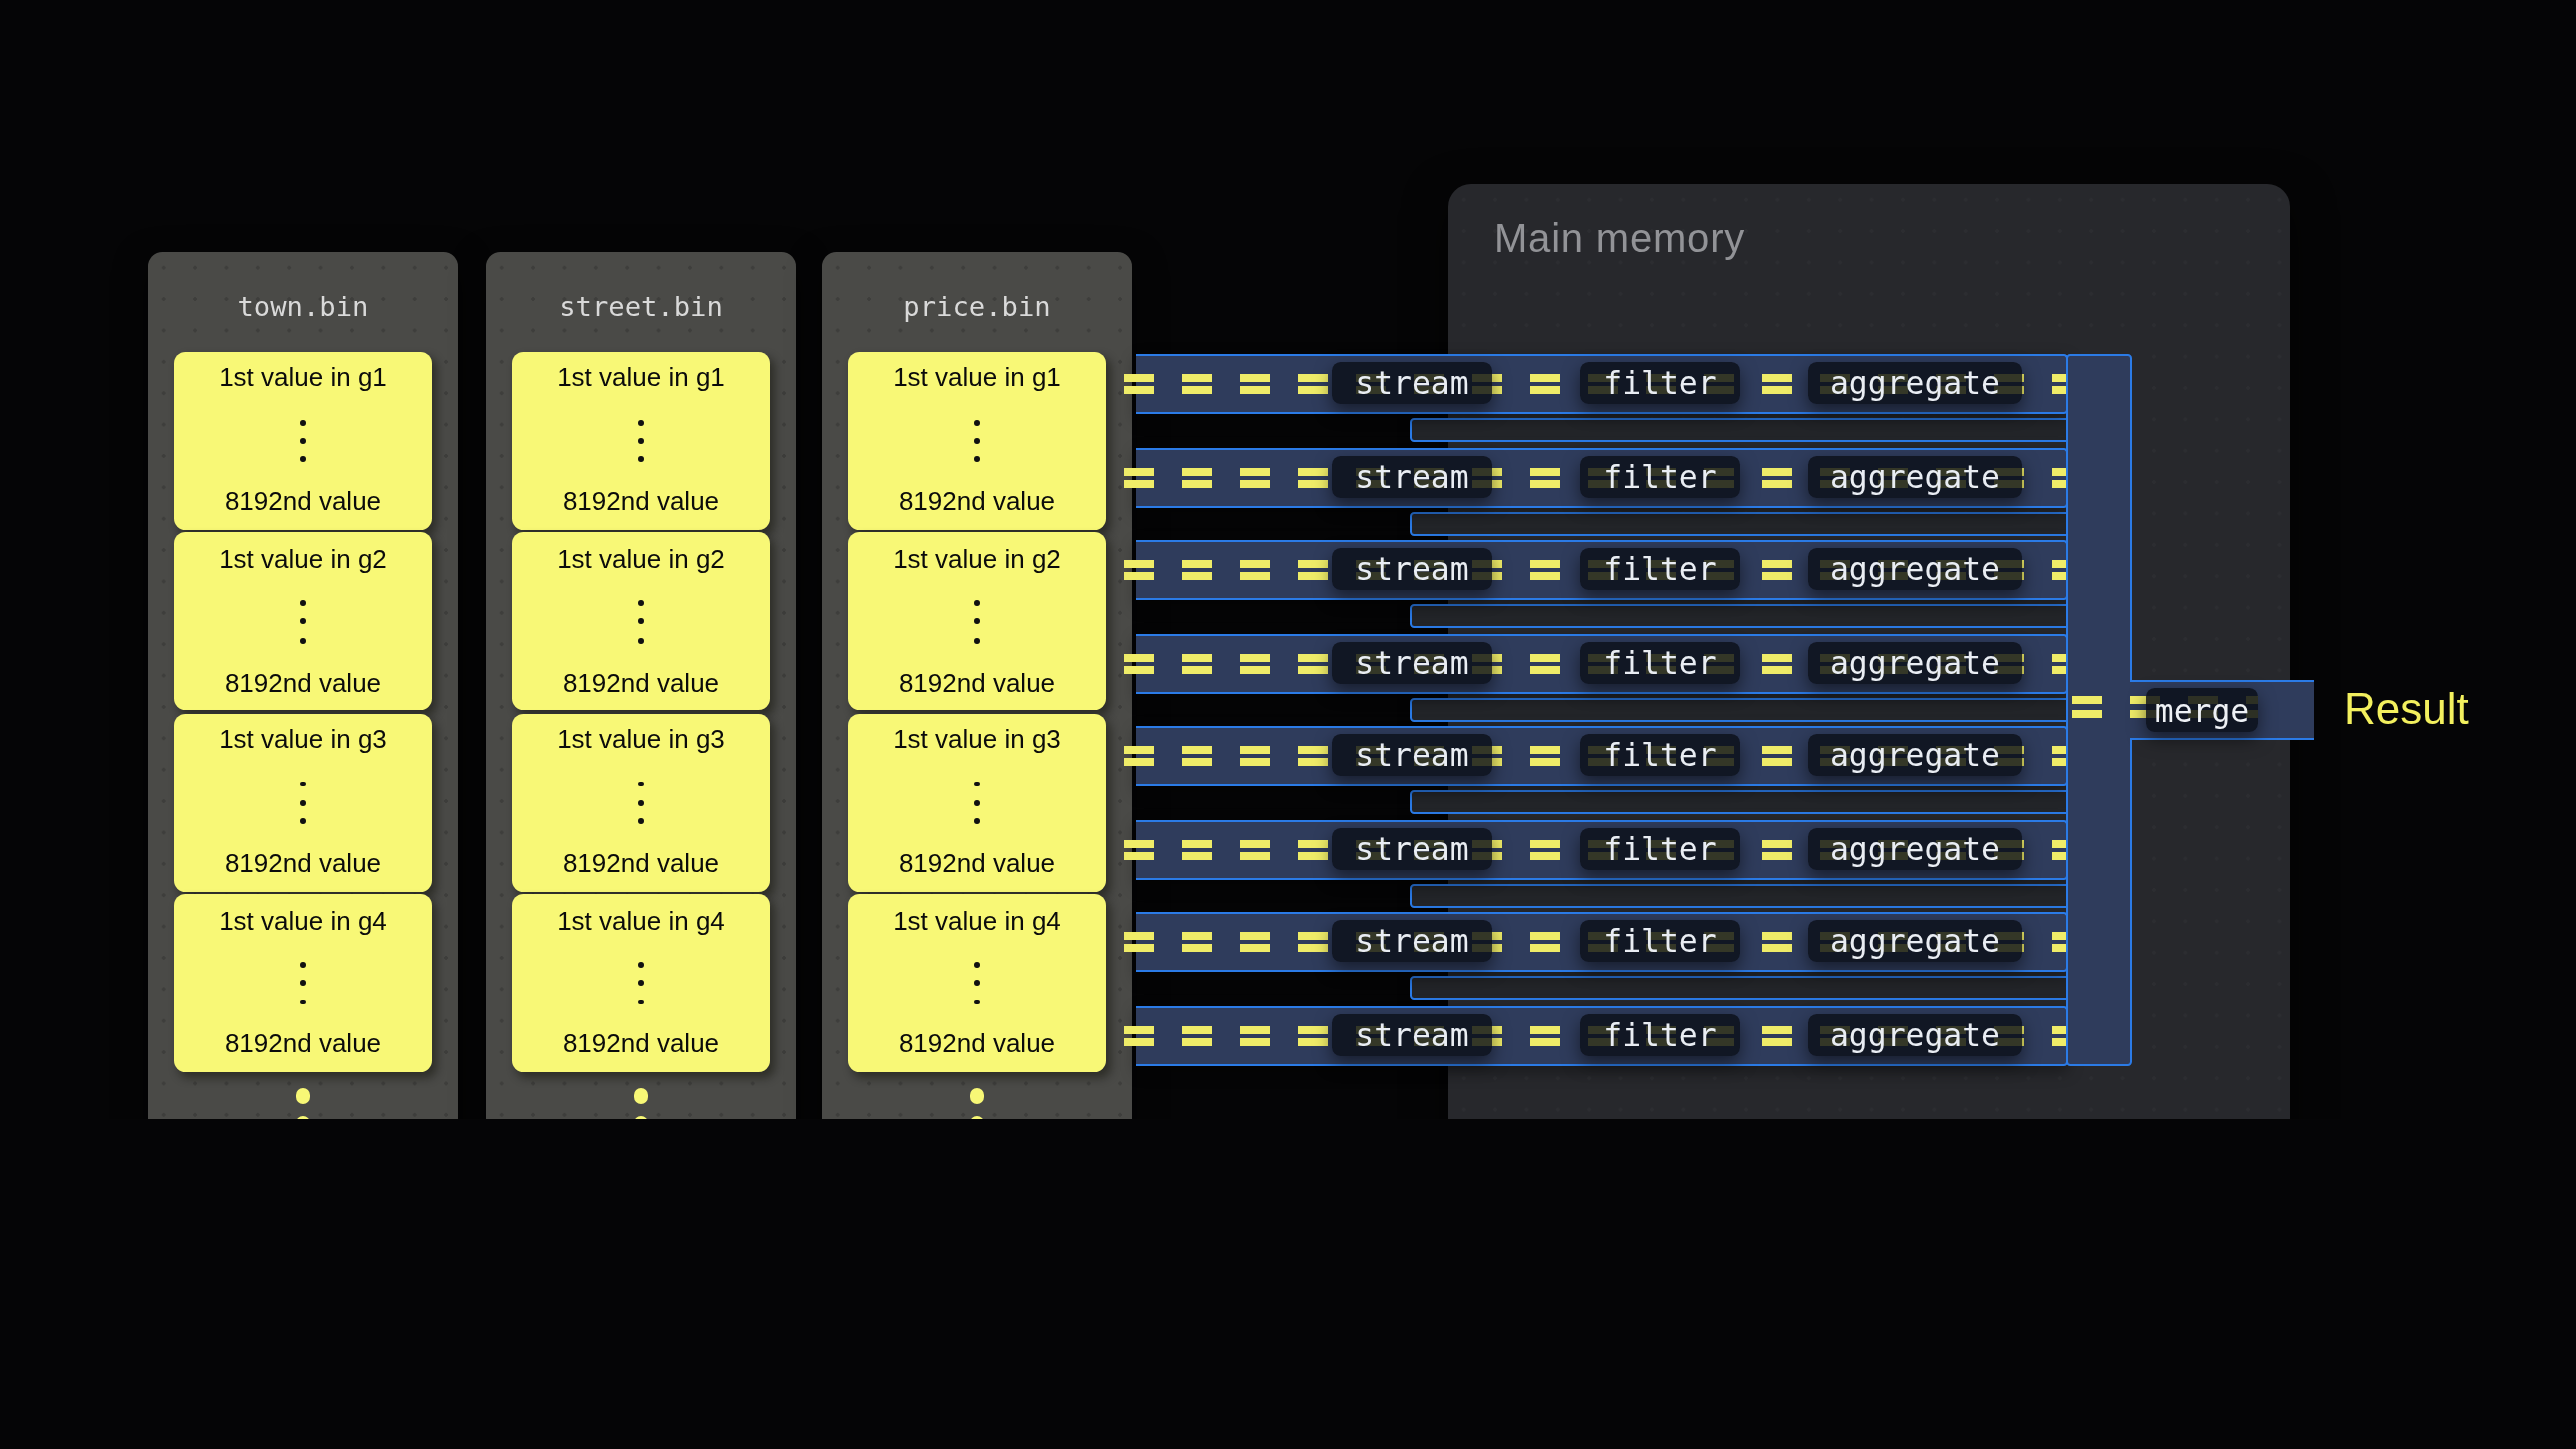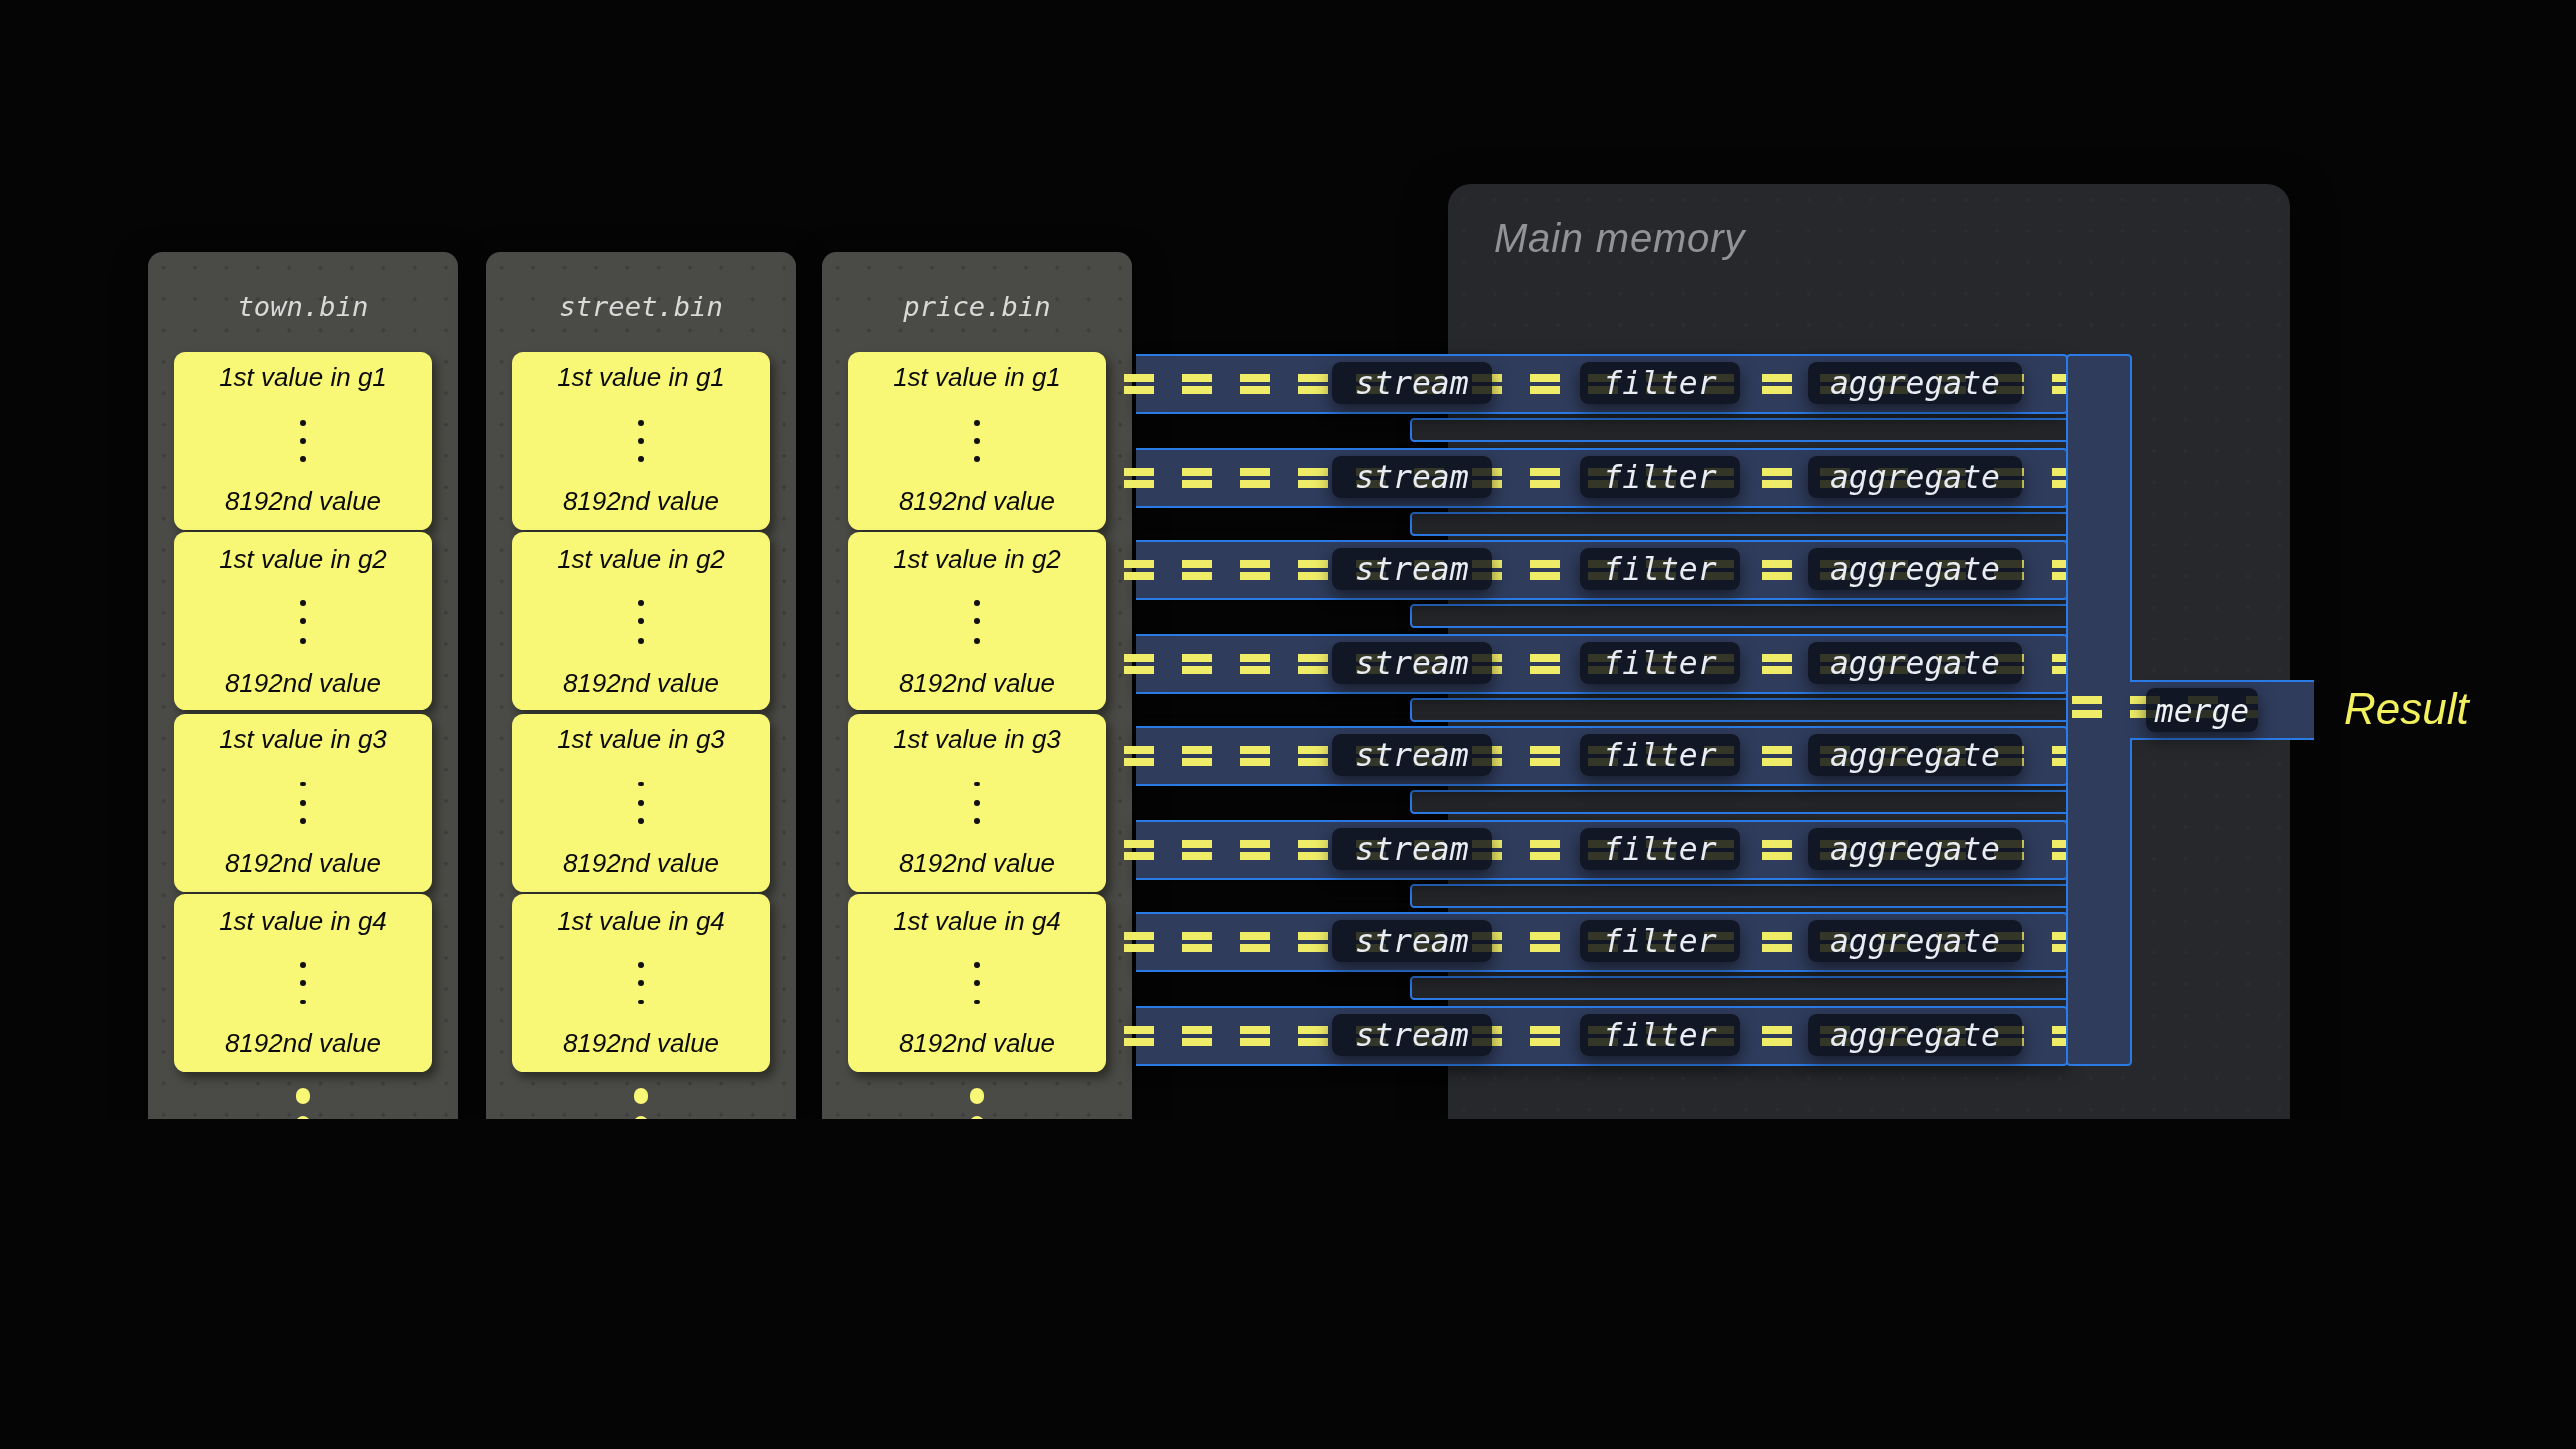--- a/index.html
+++ b/index.html
@@ -1,16 +1,16 @@
 <!DOCTYPE html>
 <html style="--accent-blue: #2b7be7; --lane-fill: #2f3c5c; --dash-yellow: #efec68; --block-yellow: #f8f876; --card-gray: #4a4a47; --panel-gray: #27282c; --box-dark: #0d111b; --result-yellow: #f3f05e; --title-gray: #929397;font-size:11.4px"><head>
 <meta charset="utf-8">
 <style>
   html,body{margin:0;padding:0;background:#050506;}
-  .viewport{width:2576px;height:1119px;overflow:hidden;background:#0369a1;font-style:italic;}
+  .viewport{width:2576px;height:1119px;overflow:hidden;background:#0369a1;}
   .scaler{transform:scale(2);transform-origin:0 0;}
   .stage{position:relative;width:1288px;height:724px;background:#050506;
          font-family:"Liberation Sans",sans-serif;}
 
   
   .mem-panel{position:absolute;left:724px;top:92px;width:421px;height:537px;
     background:var(--panel-gray);border-radius:11.4px;
     background-image:radial-gradient(rgba(255,255,255,0.025) 0.9px,transparent 0.9px);
     background-size:15.7px 15.7px;box-shadow:0 7.2px 21.5px rgba(0,0,0,0.6);}
   .mem-title{position:absolute;left:23px;top:15.7px;font-size:20px;letter-spacing:0.4px;

